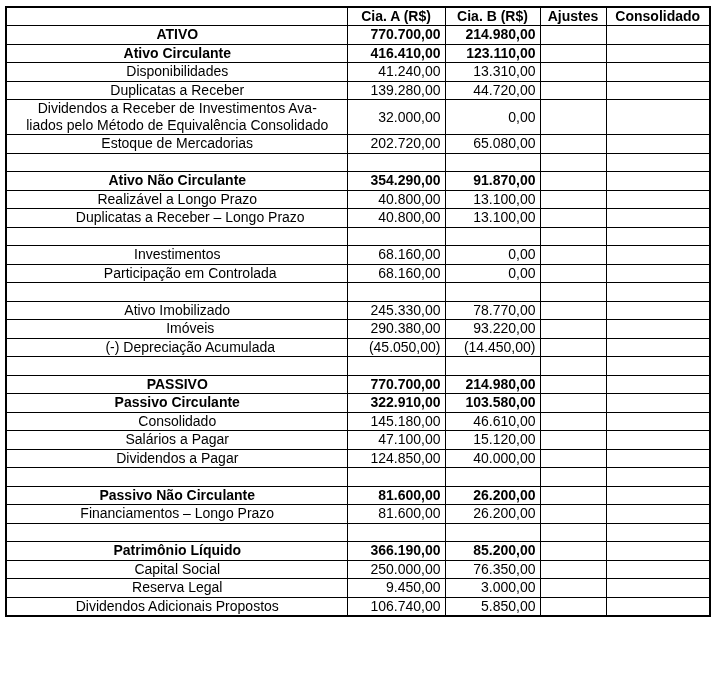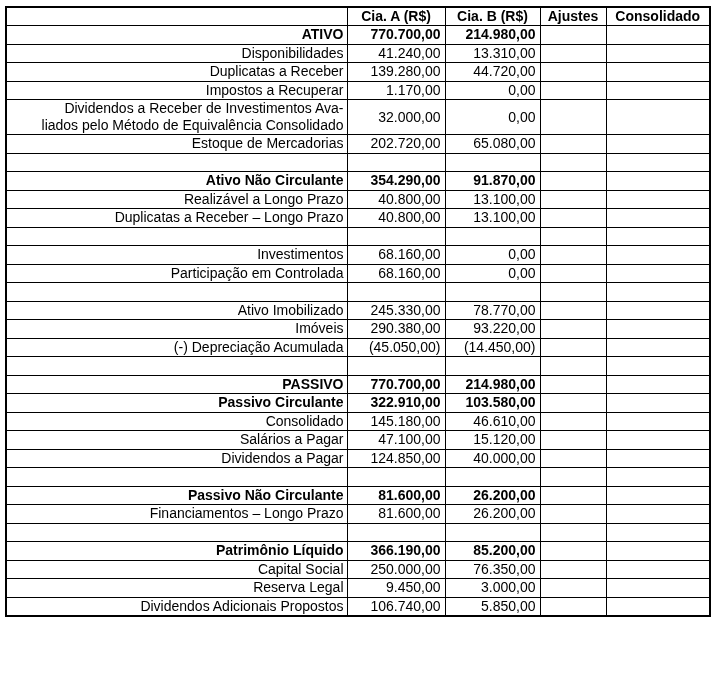--- a/index.html
+++ b/index.html
@@ -23,21 +23,21 @@
     line-height: 17px;
     padding: 0 3px;
     overflow: hidden;
     vertical-align: middle;
     white-space: nowrap;
   }
   .sheet th {
     font-weight: bold;
     text-align: center;
   }
-  .sheet td.label { text-align: right; padding-left: 4px; }
+  .sheet td.label { text-align: center; padding-left: 4px; }
   .sheet td.num   { text-align: right; padding-right: 4px; }
   .sheet tr.bold td { font-weight: bold; }
   .sheet td.indent { padding-left: 30px; }
   .sheet td.multiline {
     white-space: pre-line;
     line-height: 17px;
   }
 </style>
 </head>
 <body>
@@ -60,38 +60,38 @@
     </tr>
   </thead>
   <tbody>
       <tr class="bold">
         <td class="label">ATIVO</td>
         <td class="num">770.700,00</td>
         <td class="num">214.980,00</td>
         <td class="num"></td>
         <td class="num"></td>
       </tr>
+      <tr class="bold">
+        <td class="label">Ativo Circulante</td>
+        <td class="num">416.410,00</td>
+        <td class="num">123.110,00</td>
+        <td class="num"></td>
+        <td class="num"></td>
+      </tr>
       <tr>
         <td class="label">Disponibilidades</td>
         <td class="num">41.240,00</td>
         <td class="num">13.310,00</td>
         <td class="num"></td>
         <td class="num"></td>
       </tr>
       <tr>
         <td class="label">Duplicatas a Receber</td>
         <td class="num">139.280,00</td>
         <td class="num">44.720,00</td>
-        <td class="num"></td>
-        <td class="num"></td>
-      </tr>
-      <tr>
-        <td class="label">Impostos a Recuperar</td>
-        <td class="num">1.170,00</td>
-        <td class="num">0,00</td>
         <td class="num"></td>
         <td class="num"></td>
       </tr>
       <tr>
         <td class="label multiline">Dividendos a Receber de Investimentos Ava-
 liados pelo Método de Equivalência Consolidado</td>
         <td class="num">32.000,00</td>
         <td class="num">0,00</td>
         <td class="num"></td>
         <td class="num"></td>

